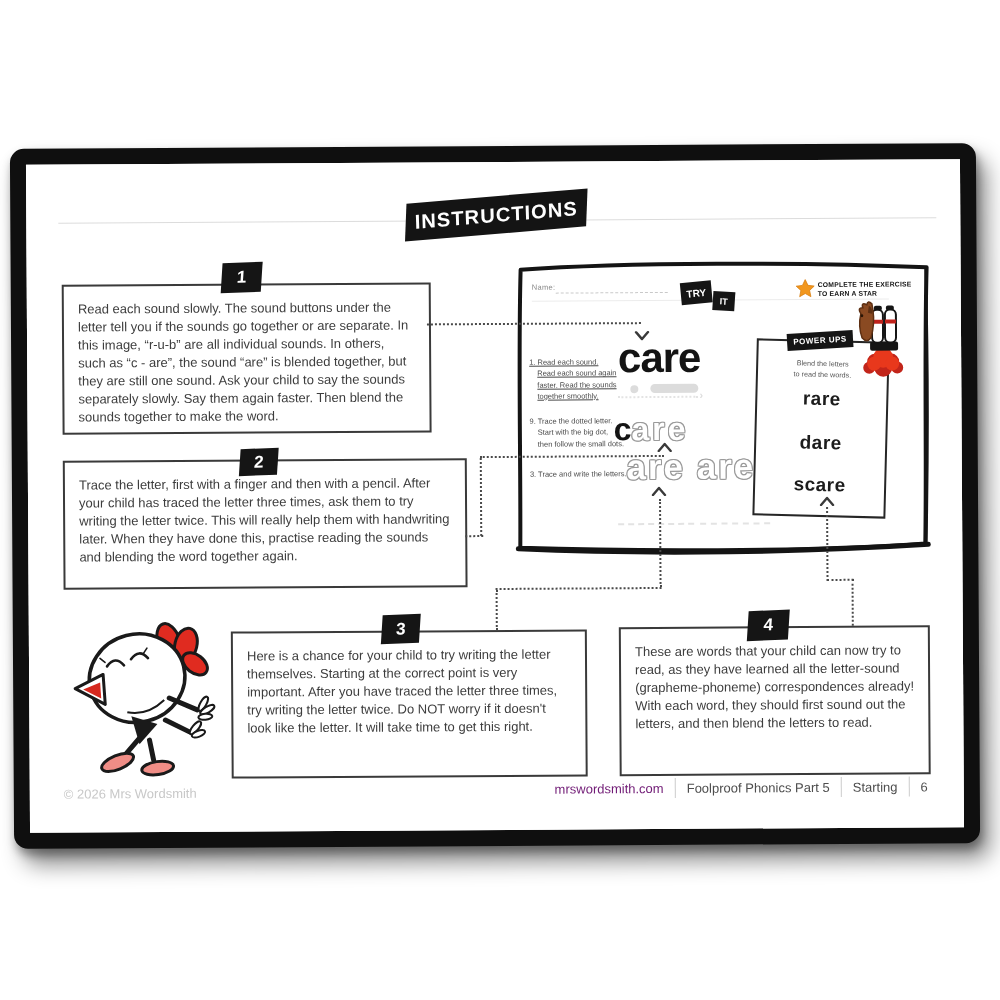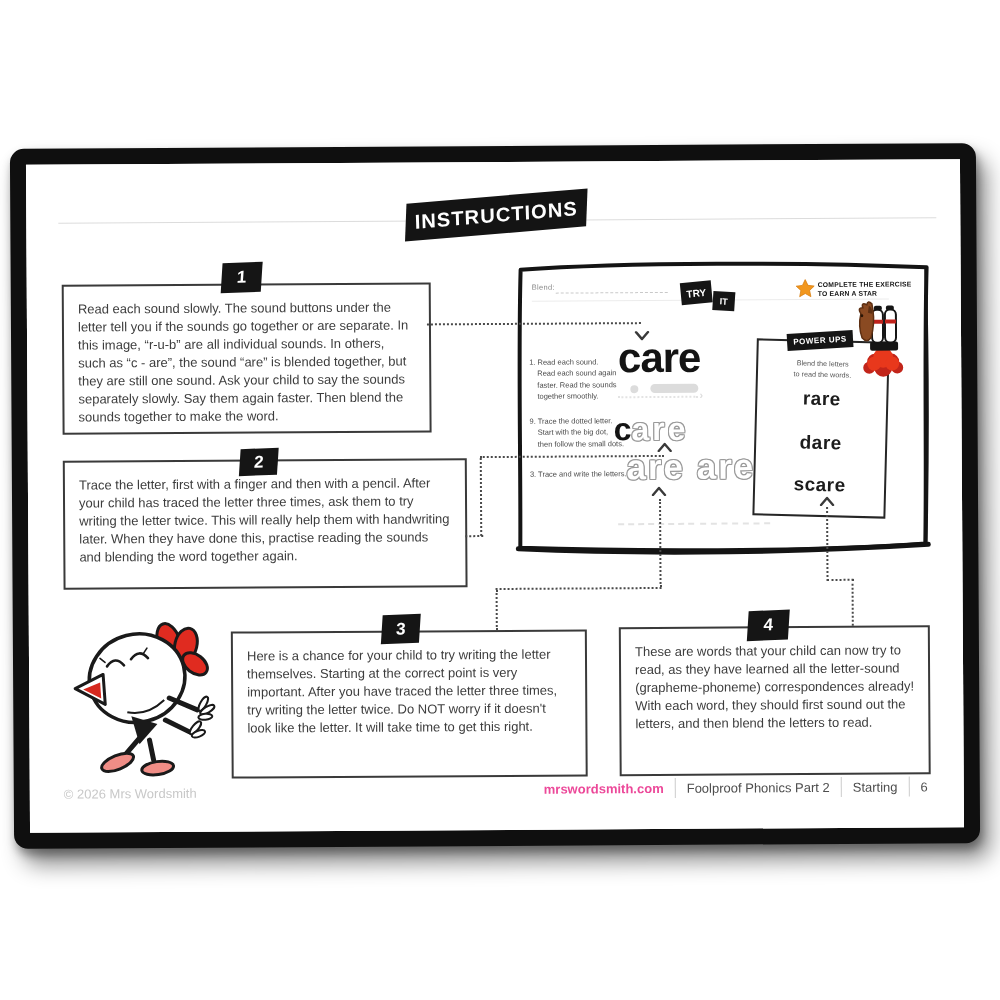--- a/index.html
+++ b/index.html
@@ -47,21 +47,21 @@
   .ws-border{position:absolute;left:0;top:0;}
   .ws-name{position:absolute;left:27px;top:25px;font-size:7.5px;color:#888;letter-spacing:.3px;}
   .ws-name-line{position:absolute;left:51px;top:27px;width:112px;border-bottom:1px dashed #c9c9c9;height:8px;}
   .ws-topline{position:absolute;left:27px;top:43px;width:357px;height:1px;background:#ececec;}
   .try-box,.it-box{position:absolute;background:#151515;color:#fff;display:flex;align-items:center;justify-content:center;font-weight:800;}
   .try-box{left:176px;top:25px;width:31px;height:22px;font-size:10px;transform:rotate(-5deg);}
   .it-box{left:208px;top:35px;width:22px;height:19px;font-size:9px;transform:rotate(4deg);}
   .star-wrap{position:absolute;left:291px;top:23px;}
   .star-text{position:absolute;left:313px;top:24px;font-size:6.8px;font-weight:800;color:#151515;line-height:1.35;letter-spacing:.2px;}
   .ws-step{position:absolute;font-size:7.5px;color:#4a4a4a;line-height:1.5;white-space:pre-line;text-indent:-8px;padding-left:8px;}
-  .step1{left:24px;top:99px;}
+  .step1{left:24px;top:99px;text-decoration:underline;}
   .step2{left:24px;top:158px;}
   .step3{left:24px;top:211px;}
   .read-word{position:absolute;left:92px;top:80px;width:124px;text-align:center;font-size:42px;font-weight:800;color:#141414;letter-spacing:-1px;line-height:1;}
   .snd-dot{position:absolute;left:125px;top:128px;width:8px;height:8px;border-radius:50%;background:#dcdcdc;}
   .snd-bar{position:absolute;left:145px;top:127px;width:48px;height:9px;border-radius:5px;background:#dcdcdc;}
   .snd-arrow{position:absolute;left:113px;top:139px;width:80px;border-top:2px dotted #e3e3e3;height:0;}
   .snd-arrow-head{position:absolute;left:194px;top:132px;color:#dedede;font-size:11px;font-weight:700;}
   .trace-word{position:absolute;left:108px;top:156px;font-size:32px;font-weight:800;line-height:1;}
   .solid{color:#141414;}
   .outline{
@@ -78,21 +78,21 @@
     display:flex;align-items:center;justify-content:center;font-size:8px;font-weight:800;letter-spacing:.5px;transform:rotate(-3deg);
   }
   .panel-instr{position:absolute;left:0;right:0;top:17px;text-align:center;font-size:7.2px;color:#555;line-height:1.5;white-space:pre-line;}
   .pu-word{position:absolute;left:0;right:0;text-align:center;font-size:19px;font-weight:800;color:#1c1c1c;letter-spacing:.5px;}
   .pu-0{top:46px;} .pu-1{top:90px;} .pu-2{top:132px;}
   .dog{position:absolute;left:350px;top:44px;z-index:5;}
 
   
   .copyright{position:absolute;left:34px;top:622px;font-size:13px;color:#c8c8c8;}
   .footer-right{position:absolute;right:36px;top:617px;display:flex;align-items:center;font-size:13px;color:#4e4e4e;}
-  .footer-right .site{font-weight:700;color:#ec4899;}
+  .footer-right .site{font-weight:400;color:#701a75;}
   .sep{width:1px;height:20px;background:#cccccc;margin:0 11px;}
 
   .chicken{position:absolute;left:40px;top:448px;z-index:2;}
 </style>
 </head>
 <body>
 
 <div class="photo">
   <div class="page">
 
@@ -147,21 +147,21 @@
         <polyline points="2,9 8,2 14,9" fill="none" stroke="#3a3a3a" stroke-width="2.4" stroke-linecap="round" stroke-linejoin="round"></polyline>
       </svg>
 
     <div class="worksheet">
       <svg class="ws-border" width="431" height="302" viewBox="0 0 431 302">
         <path d="M16,12 C120,5 300,6 422,12 C419,100 421,200 419,288 C300,296 120,294 14,290 C15,200 13,100 16,12 Z" fill="none" stroke="#141414" stroke-width="4" stroke-linejoin="round"></path>
         <path d="M12,291 C150,298 300,296 422,289" fill="none" stroke="#141414" stroke-width="5" stroke-linecap="round"></path>
         <path d="M421,14 C423,110 422,210 420,287" fill="none" stroke="#141414" stroke-width="2.5" stroke-linecap="round"></path>
       </svg>
 
-      <div class="ws-name">Blend:</div>
+      <div class="ws-name">Name:</div>
       <div class="ws-name-line"></div>
       <div class="ws-topline"></div>
 
       <div class="try-box">
           <span>TRY</span>
         </div>
       <div class="it-box">
           <span>IT</span>
         </div>
 
@@ -267,21 +267,21 @@
       <path d="M70,126 L56,142" stroke="#1a1a1a" stroke-width="5" stroke-linecap="round"></path>
       <path d="M80,128 L84,148" stroke="#1a1a1a" stroke-width="5" stroke-linecap="round"></path>
       <ellipse cx="48" cy="150" rx="17" ry="7" transform="rotate(-22 48 150)" fill="#f08d86" stroke="#1a1a1a" stroke-width="3"></ellipse>
       <ellipse cx="88" cy="156" rx="16" ry="6.5" transform="rotate(-8 88 156)" fill="#f08d86" stroke="#1a1a1a" stroke-width="3"></ellipse>
     </svg>
 
     <div class="copyright">© 2026 Mrs Wordsmith</div>
     <div class="footer-right">
       <span class="site">mrswordsmith.com</span>
       <span class="sep"></span>
-      <span>Foolproof Phonics Part 2</span>
+      <span>Foolproof Phonics Part 5</span>
       <span class="sep"></span>
       <span>Starting</span>
       <span class="sep"></span>
       <span>6</span>
     </div>
 
   </div>
 </div>
 
 </body></html>

